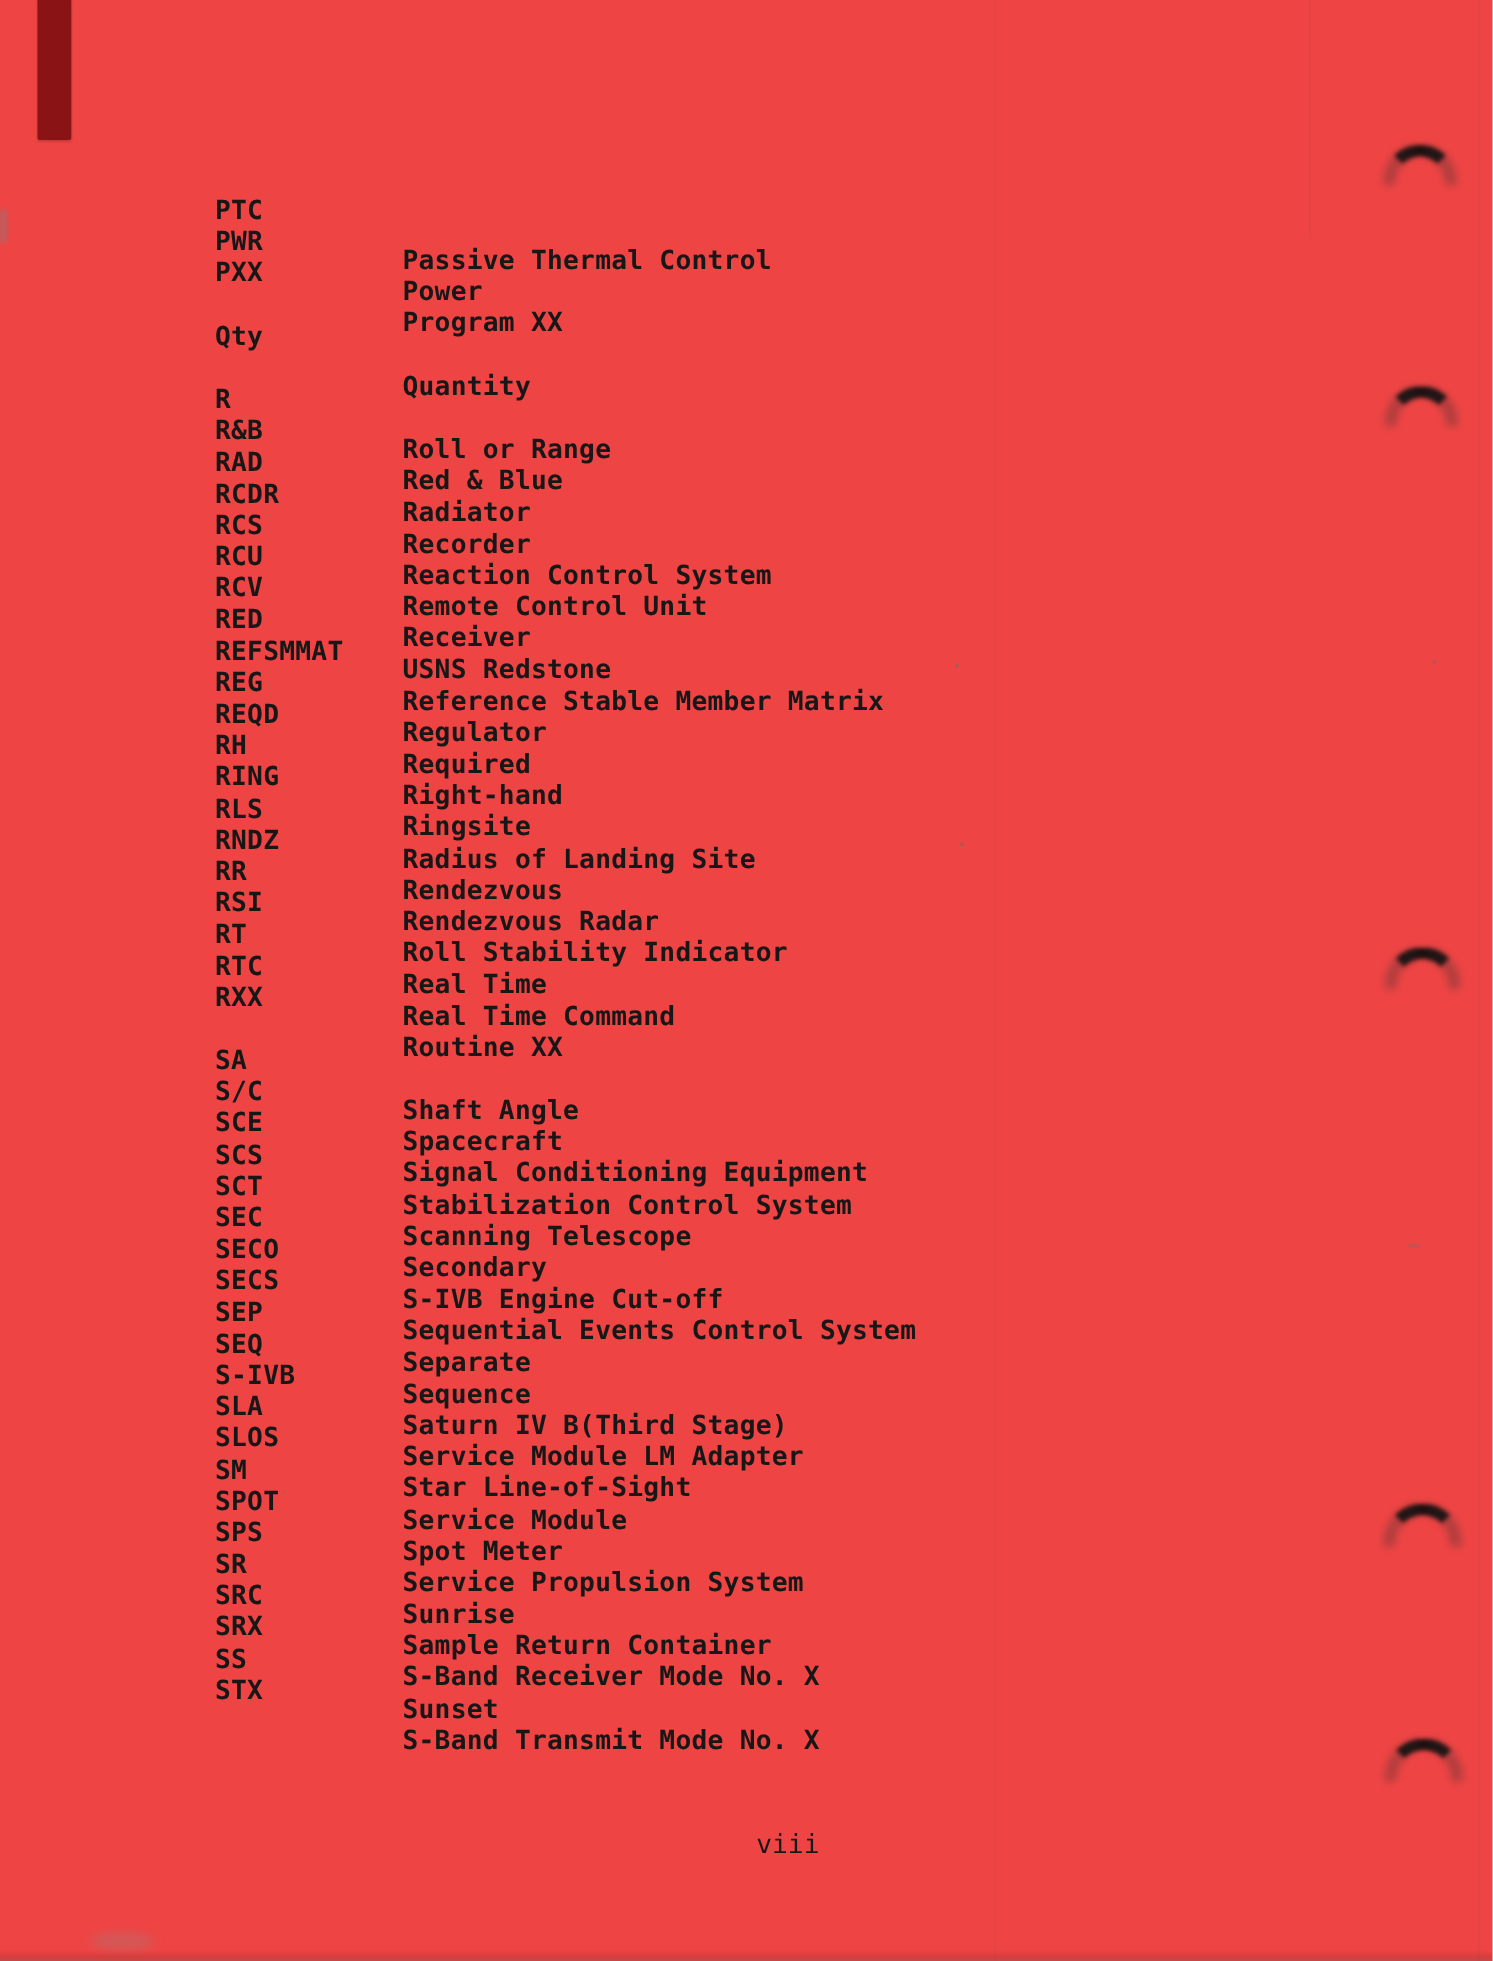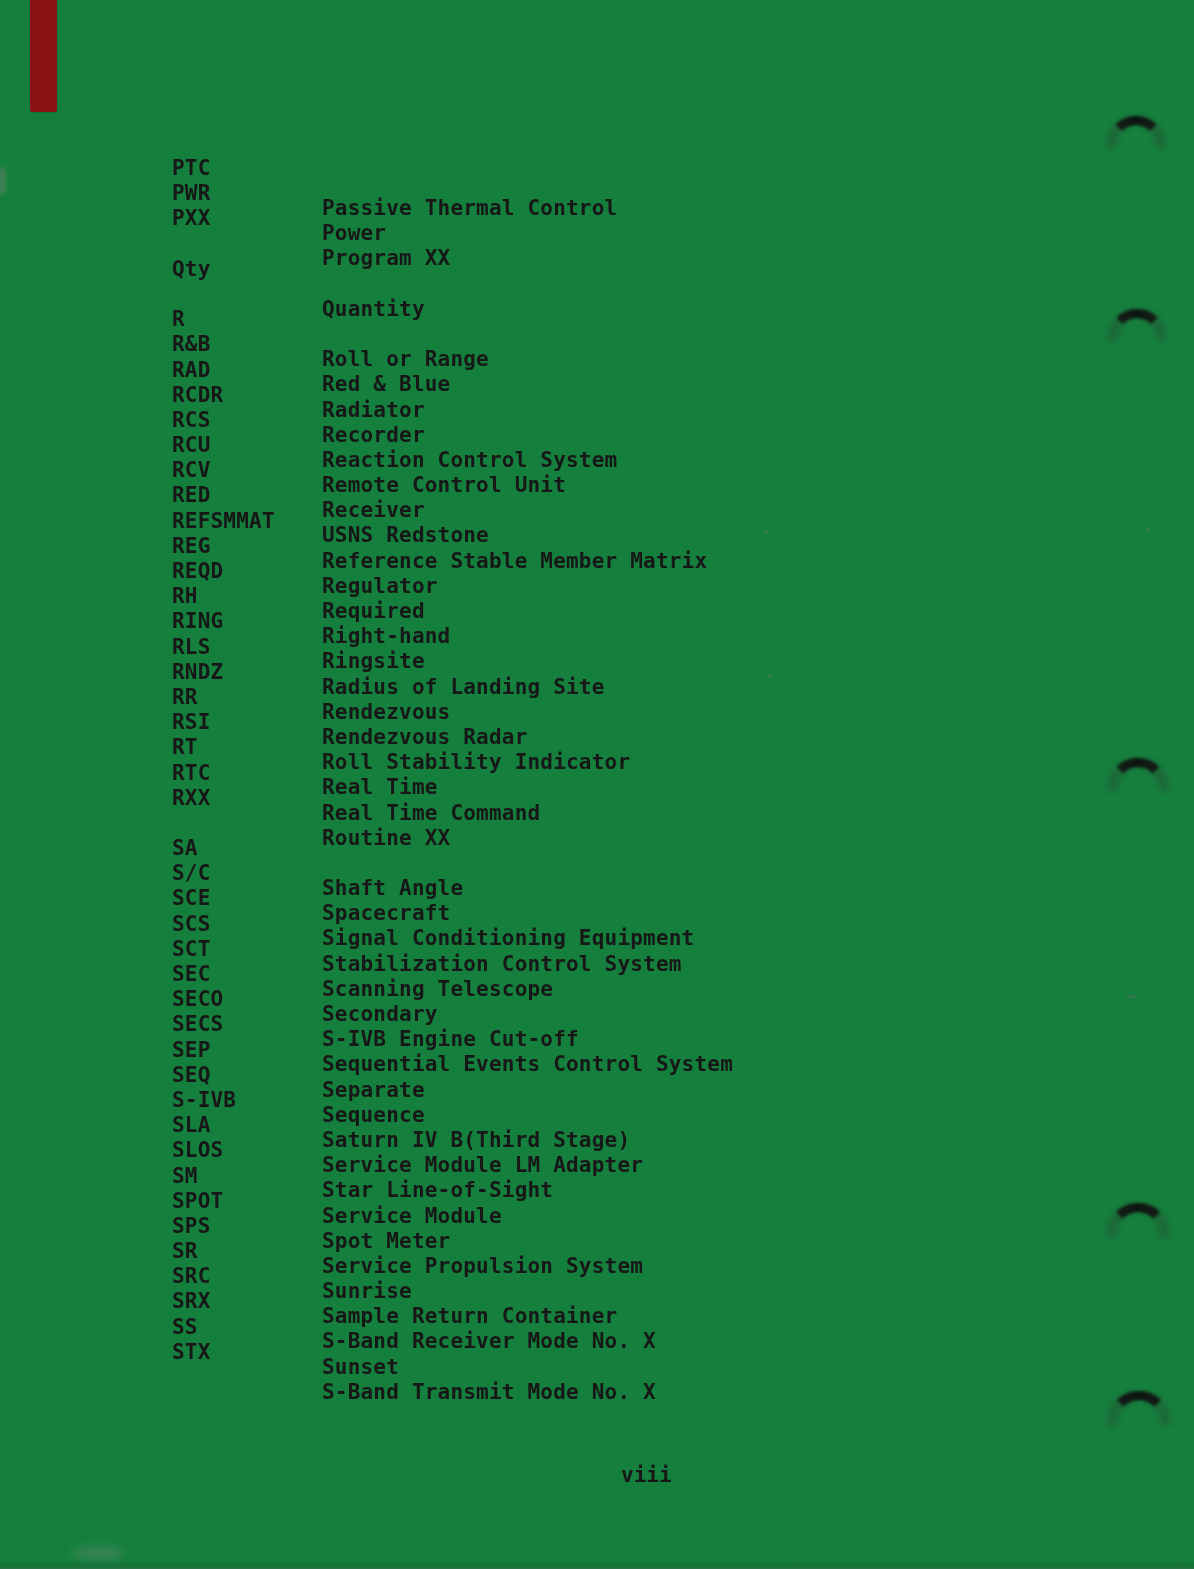--- a/index.html
+++ b/index.html
@@ -1,19 +1,19 @@
 <!DOCTYPE html>
 <html><head>
 <meta charset="utf-8">
 <style>
   html,body{margin:0;padding:0;background:#e8e8e8;}
   .page{
     position:relative;
     width:1194px;height:1569px;
-    background:#15803d;
+    background:#ef4444;
     overflow:hidden;
     font-family:"DejaVu Sans Mono", monospace;
     color:#171717;
   }
   
   .glossary{
     position:absolute;
     left:172px;top:156px;
     font-size:21px;
     line-height:25.2px;
@@ -22,23 +22,23 @@
     color:#171717;
     white-space:pre;
   }
   .g-row{height:25.2px;display:flex;}
   .g-abbr{display:inline-block;width:150px;flex:0 0 150px;}
   .g-def{display:inline-block;margin-top:40px;}
   .g-gap{height:25.2px;}
   
   .footer-num{
     position:absolute;
-    left:621px;top:1463px;
+    left:605px;top:1463px;
     font-size:21px;line-height:25px;
-    font-weight:bold;
+    font-weight:normal;
     color:#171717;
   }
   
   .red-tab{
     position:absolute;
     left:30px;top:0;
     width:27px;height:112px;
     border-radius:0 0 2px 2px;
     box-shadow:0 1px 2px rgba(0,0,0,0.15);
   }

